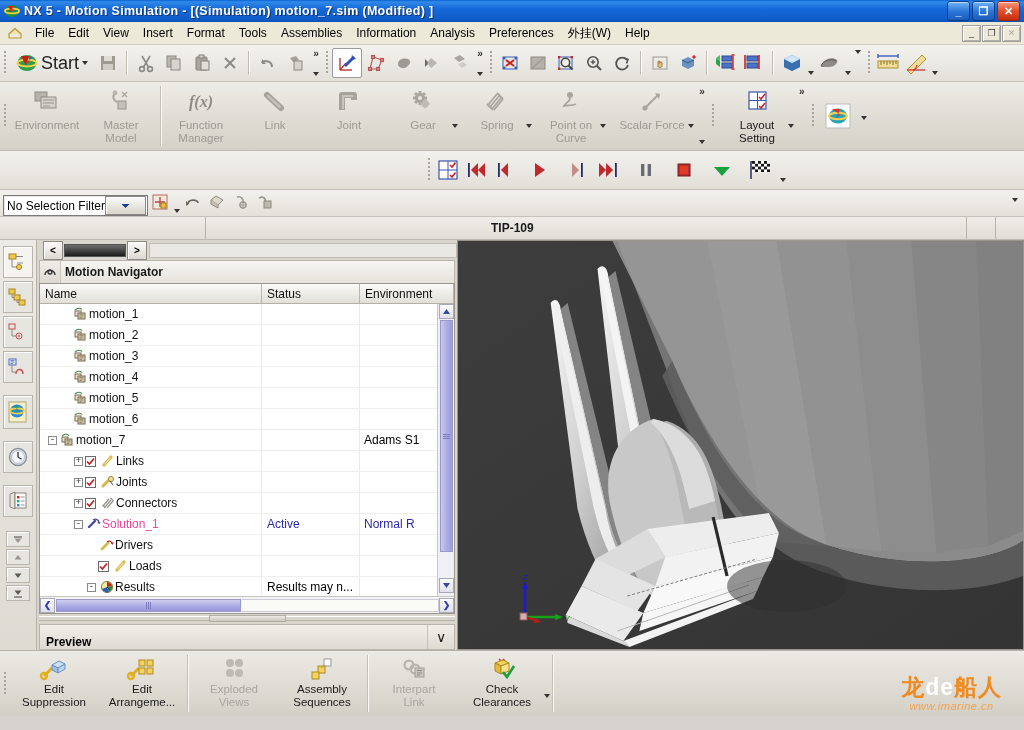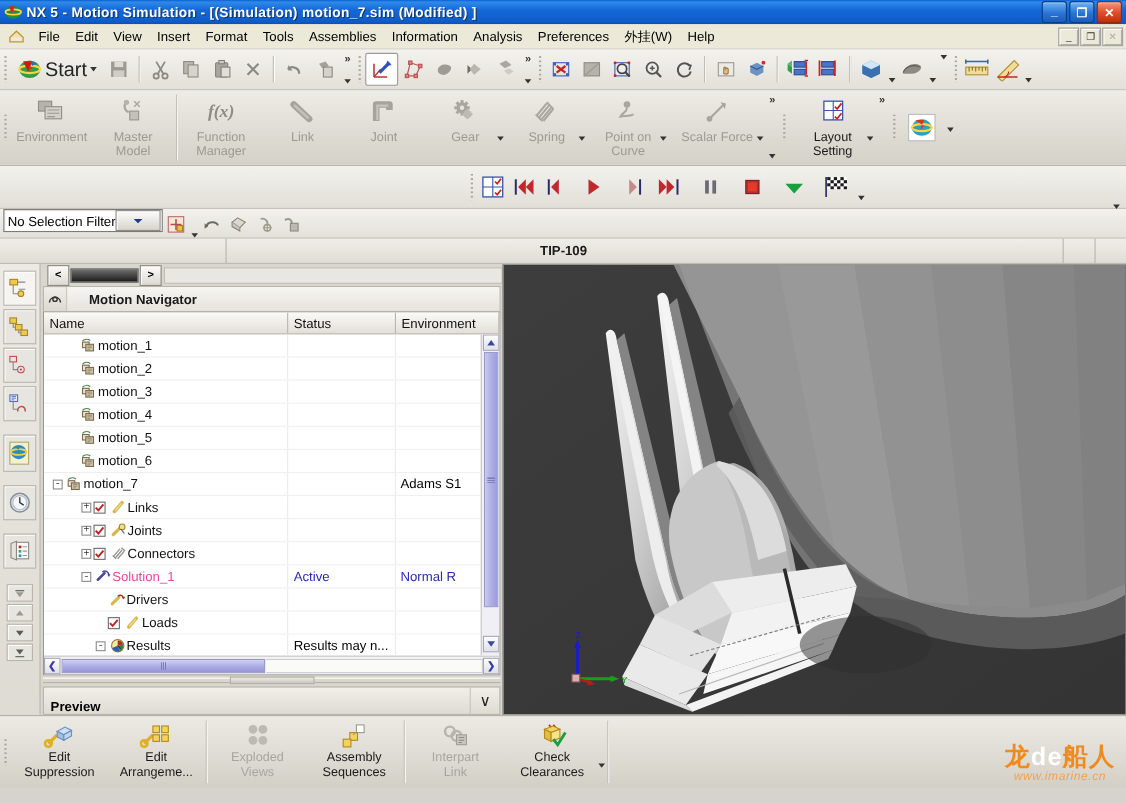--- a/index.html
+++ b/index.html
@@ -85,21 +85,21 @@
   .rb-lbl.on{color:#1a1a1a;}
   .rb-sep{width:1px;background:#c3bfb7;border-right:1px solid #fbfaf7;margin:4px 2px;}
   .rb-dd{position:absolute;right:2px;bottom:8px;}
 
   
   .animrow{height:38px;background:linear-gradient(to bottom,#f2f1ed,#e2dfd8);display:flex;align-items:center;border-bottom:1px solid #c6c2ba;}
   .anim-wrap{display:flex;align-items:center;margin-left:424px;}
   .ab{width:28px;height:28px;display:flex;align-items:center;justify-content:center;}
 
   
-  .filterbar{height:26px;background:linear-gradient(to bottom,#f2f1ed,#e4e1da);display:flex;align-items:flex-start;border-bottom:1px solid #c6c2ba;padding-left:3px;}
+  .filterbar{height:26px;background:linear-gradient(to bottom,#f2f1ed,#e4e1da);display:flex;align-items:flex-end;border-bottom:1px solid #c6c2ba;padding-left:3px;}
   .combo{
     width:140px;height:19px;border:1px solid #7b7b7b;background:#fff;display:flex;align-items:center;
     font-size:12px;padding-left:3px;box-shadow:inset 1px 1px 0 #e8e8e8;
   }
   .combo span{flex:1;white-space:nowrap;}
   .combo .arrowbox{
     width:17px;height:17px;margin:0 1px 0 0;background:linear-gradient(to bottom,#fbfbfa,#d7d4cc);
     border:1px solid #8d8a84;display:flex;align-items:center;justify-content:center;
     box-shadow:inset 1px 1px 0 #fff;
   }
@@ -133,21 +133,21 @@
   .nav-scrollbtn{width:18px;height:17px;border:1px solid #8d8a84;background:linear-gradient(to bottom,#fcfbf9,#dcd9d1);
     display:flex;align-items:center;justify-content:center;font-size:10px;font-weight:bold;box-shadow:inset 1px 1px 0 #fff;}
   .nav-tabbar{width:60px;height:11px;background:linear-gradient(to bottom,#6f6f6f,#1b1b1b);margin:0 1px;border:1px solid #555;}
   .nav-tabrest{flex:1;height:13px;background:#e9e7e1;border:1px solid #c0bcb4;margin-left:2px;}
 
   .nav-title{
     height:22px;background:linear-gradient(to bottom,#f0eee9,#ddd9d1);display:flex;align-items:center;
     border:1px solid #b9b5ad;border-bottom:none;margin:0 2px;
   }
   .nav-title .ico{width:20px;display:flex;align-items:center;justify-content:center;}
-  .nav-title .txt{font-weight:bold;font-size:12px;color:#1a1a1a;padding-left:20px;
+  .nav-title .txt{font-weight:bold;font-size:12px;color:#1a1a1a;padding-left:4px;
     background:linear-gradient(to bottom,#f6f5f1,#e6e3dc);flex:1;height:100%;display:flex;align-items:center;
     border-left:1px solid #cbc7bf;}
 
   .tree-wrap{flex:1;margin:0 2px;border:1px solid #9b978f;background:#fff;display:flex;flex-direction:column;overflow:hidden;}
   .tree-hdr{height:19px;display:flex;background:linear-gradient(to bottom,#fbfaf8,#e2dfd8);border-bottom:1px solid #b4b0a8;}
   .th{font-size:12px;color:#111;display:flex;align-items:center;padding-left:5px;border-right:1px solid #b9b5ad;box-sizing:border-box;}
   .th.c1{width:222px;}
   .th.c2{width:98px;}
   .th.c3{flex:1;}
   .tree-body{flex:1;position:relative;overflow:hidden;display:flex;}
@@ -203,21 +203,21 @@
   .bottombar{
     height:65px;background:linear-gradient(to bottom,#eceae4,#dbd8d0 70%,#d2cfc7);
     display:flex;align-items:stretch;border-top:1px solid #b6b2aa;position:relative;
   }
   .bb-item{width:88px;display:flex;flex-direction:column;align-items:center;padding-top:4px;position:relative;}
   .bb-ico{height:28px;display:flex;align-items:center;justify-content:center;}
   .bb-lbl{font-size:11.5px;line-height:13px;text-align:center;color:#1a1a1a;}
   .bb-lbl.dim{color:#a9a5a0;}
   .bb-sep{width:1px;background:#c3bfb7;border-right:1px solid #fbfaf7;margin:4px 1px;}
 
-  .watermark{position:absolute;right:10px;bottom:4px;text-align:center;line-height:1;}
+  .watermark{position:absolute;right:22px;bottom:4px;text-align:center;line-height:1;}
   .wm-1{font-size:23px;font-weight:bold;letter-spacing:1px;}
   .wm-1 .o{color:#f08a1e;}
   .wm-1 .w{color:#ffffff;}
   .wm-2{font-size:11px;font-style:italic;color:#f3a24e;margin-top:2px;letter-spacing:.5px;}
 </style>
 </head>
 <body>
 
 <div class="app">
 

